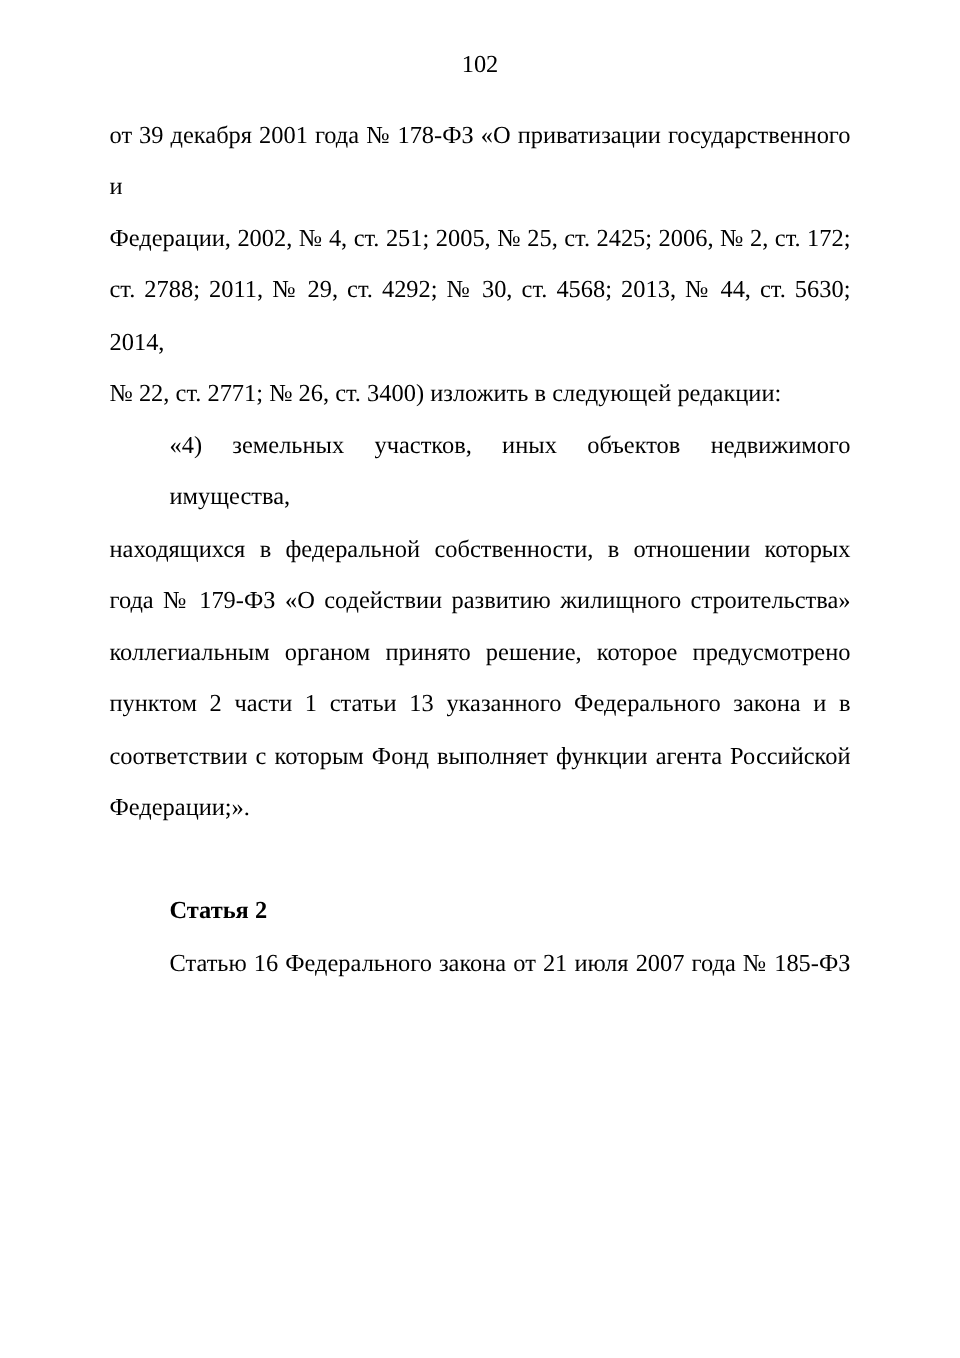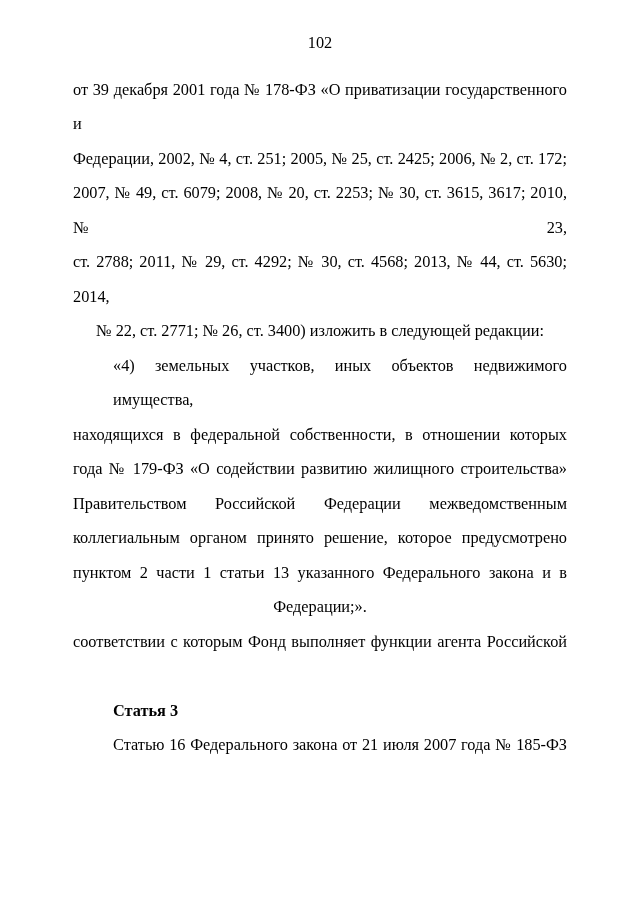--- a/index.html
+++ b/index.html
@@ -20,21 +20,20 @@
   }
   .page-number {
     text-align: center;
     font-size: 16.3px;
     line-height: 34.5px;
     margin-bottom: 12px;
   }
   .doc-line {
     font-size: 16.3px;
     line-height: 34.5px;
-    text-align: center;
   }
   .doc-line.justify {
     text-align: justify;
     text-align-last: justify;
   }
   .doc-line.indent {
     padding-left: 40px;
   }
   .heading {
     font-weight: bold;
@@ -47,28 +46,26 @@
   }
 </style>
 </head>
 <body>
 
 <div class="page">
   <div class="page-number">102</div>
   <div id="doc-body">
       <div class="doc-line justify">от 39 декабря 2001 года № 178-ФЗ «О приватизации государственного и</div>
       <div class="doc-line justify">Федерации, 2002, № 4, ст. 251; 2005, № 25, ст. 2425; 2006, № 2, ст. 172;</div>
-      <div class="doc-line justify">2007, № 49, ст. 6079; 2008, № 20, ст. 2253; № 30, ст. 3615, 3617; 2010, № 23,</div>
       <div class="doc-line justify">ст. 2788; 2011, № 29, ст. 4292; № 30, ст. 4568; 2013, № 44, ст. 5630; 2014,</div>
       <div class="doc-line">№ 22, ст. 2771; № 26, ст. 3400) изложить в следующей редакции:</div>
       <div class="doc-line justify indent">«4) земельных участков, иных объектов недвижимого имущества,</div>
       <div class="doc-line justify">находящихся в федеральной собственности, в отношении которых</div>
       <div class="doc-line justify">года № 179-ФЗ «О содействии развитию жилищного строительства»</div>
-      <div class="doc-line justify">Правительством Российской Федерации межведомственным</div>
       <div class="doc-line justify">коллегиальным органом принято решение, которое предусмотрено</div>
       <div class="doc-line justify">пунктом 2 части 1 статьи 13 указанного Федерального закона и в</div>
+      <div class="doc-line justify">соответствии с которым  Фонд выполняет функции агента Российской</div>
       <div class="doc-line">Федерации;».</div>
-      <div class="doc-line justify">соответствии с которым  Фонд выполняет функции агента Российской</div>
       <div class="spacer"></div>
-      <div class="heading">Статья 3</div>
+      <div class="heading">Статья 2</div>
       <div class="doc-line justify indent">Статью 16 Федерального закона от 21 июля 2007 года № 185-ФЗ</div>
     </div>
 </div>
 
 </body></html>

